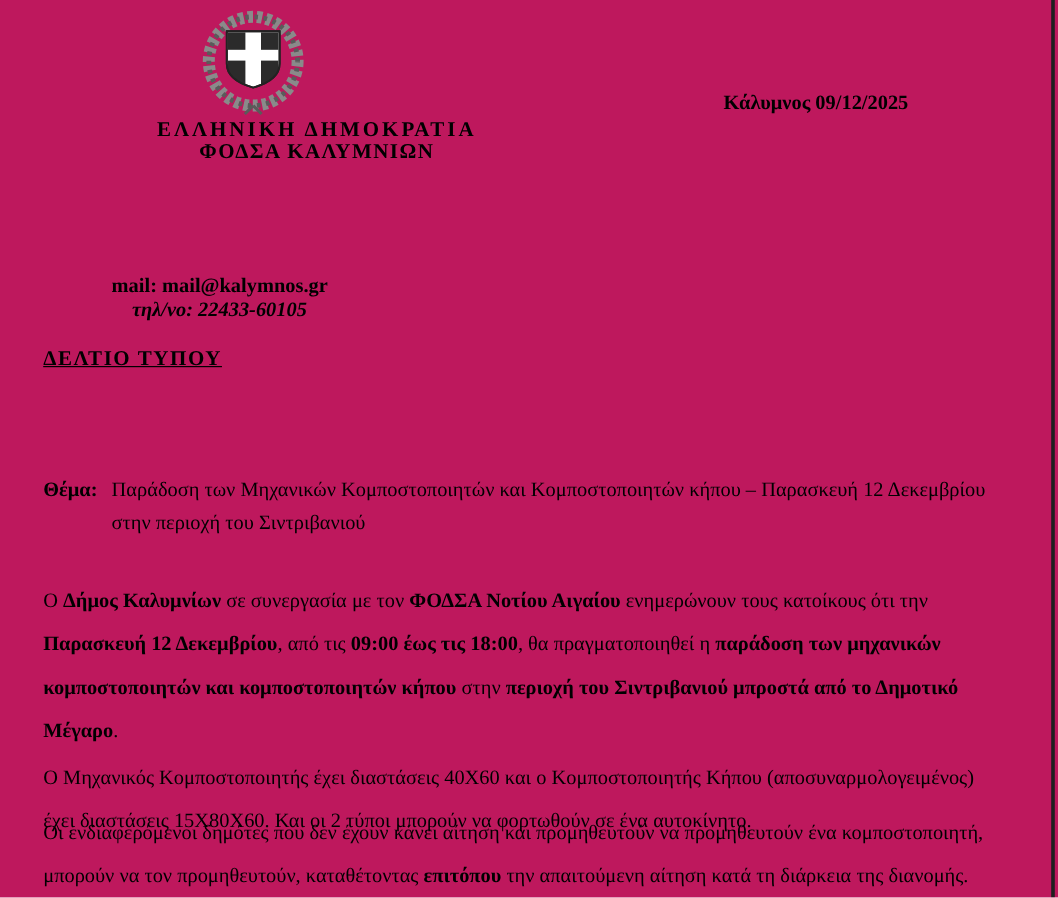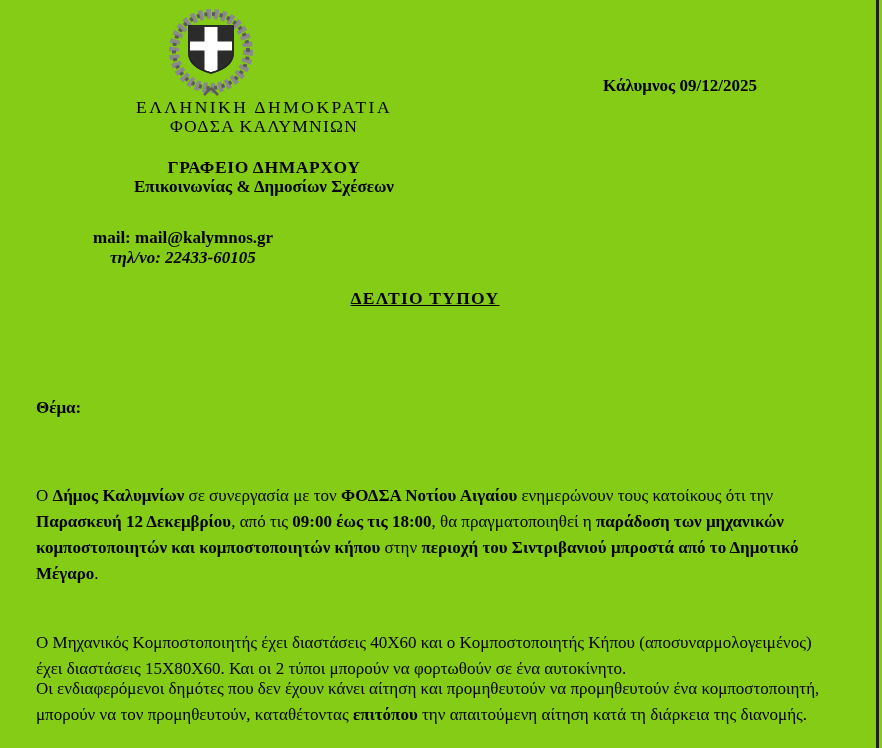--- a/index.html
+++ b/index.html
@@ -5,21 +5,21 @@
 <style>
   html, body {
     margin: 0;
     padding: 0;
     background: #ffffff;
   }
   .page {
     position: relative;
     width: 882px;
     height: 748px;
-    background: #84cc16;
+    background: #be185d;
     overflow: hidden;
     font-family: "Liberation Serif", "DejaVu Serif", serif;
     color: #000000;
   }
   .right-border {
     position: absolute;
     left: 876px;
     top: 0;
     width: 3px;
     height: 748px;
@@ -40,21 +40,21 @@
     font-size: 17px;
     font-weight: bold;
     white-space: nowrap;
   }
   .gov-block {
     position: absolute;
     left: 0;
     top: 97px;
     width: 528px;
     text-align: center;
-    font-weight: normal;
+    font-weight: bold;
   }
   .gov-republic {
     font-size: 17.5px;
     letter-spacing: 2.5px;
     line-height: 20px;
   }
   .gov-municipality {
     font-size: 17.5px;
     letter-spacing: 1.2px;
     line-height: 19px;
@@ -83,21 +83,20 @@
     font-weight: bold;
     font-size: 17px;
     line-height: 20px;
   }
   .phone-line { padding-left: 17px; font-style: italic; }
   .press-title {
     position: absolute;
     left: 36px;
     top: 288px;
     width: 778px;
-    text-align: center;
     font-size: 17.5px;
     font-weight: bold;
     letter-spacing: 1.3px;
     text-decoration: underline;
   }
   .subject-block {
     position: absolute;
     left: 36px;
     top: 394px;
     width: 790px;
@@ -112,21 +111,21 @@
     top: 0;
     font-weight: bold;
     font-family: Liberation Serif, serif;
   }
   .body-par {
     position: absolute;
     left: 36px;
     width: 806px;
     margin: 0;
     font-size: 17px;
-    line-height: 26px;
+    line-height: 36px;
   }
   .par-1 { top: 483px; }
   .par-2 { top: 630px; }
   .par-3 { top: 676px; }
   .body-par b, .subject-block b { font-weight: bold; }
 </style>
 </head>
 <body>
 
 <div class="page">
@@ -152,33 +151,30 @@
     </svg>
   </div>
 
   <div class="date-line">Κάλυμνος 09/12/2025</div>
 
   <div class="gov-block">
     <div class="gov-republic">ΕΛΛΗΝΙΚΗ ΔΗΜΟΚΡΑΤΙΑ</div>
     <div class="gov-municipality">ΦΟΔΣΑ ΚΑΛΥΜΝΙΩΝ</div>
   </div>
 
-  <div class="office-block">
-    <div class="office-title">ΓΡΑΦΕΙΟ ΔΗΜΑΡΧΟΥ</div>
-    <div class="office-dept">Επικοινωνίας &amp; Δημοσίων Σχέσεων</div>
-  </div>
 
   <div class="contact-block">
     <div class="email-line">mail: mail@kalymnos.gr</div>
     <div class="phone-line">τηλ/νο: 22433-60105</div>
   </div>
 
   <div class="press-title">ΔΕΛΤΙΟ ΤΥΠΟΥ</div>
 
   <div class="subject-block">
     <span class="subject-label">Θέμα:</span>
+    <span class="subject-text">Παράδοση των Μηχανικών Κομποστοποιητών και Κομποστοποιητών κήπου – Παρασκευή 12 Δεκεμβρίου στην περιοχή του Σιντριβανιού</span>
   </div>
 
   <p class="body-par par-1"><span>Ο </span><b>Δήμος Καλυμνίων</b><span> σε συνεργασία με τον </span><b>ΦΟΔΣΑ Νοτίου Αιγαίου</b><span> ενημερώνουν τους κατοίκους ότι την </span><b>Παρασκευή 12 Δεκεμβρίου</b><span>, από τις </span><b>09:00 έως τις 18:00</b><span>, θα πραγματοποιηθεί η </span><b>παράδοση των μηχανικών κομποστοποιητών και κομποστοποιητών κήπου</b><span> στην </span><b>περιοχή του Σιντριβανιού μπροστά από το Δημοτικό Μέγαρο</b><span>.</span></p>
   <p class="body-par par-2"><span>Ο Μηχανικός Κομποστοποιητής έχει διαστάσεις 40Χ60 και ο Κομποστοποιητής Κήπου (αποσυναρμολογειμένος) έχει διαστάσεις 15Χ80Χ60.  Και οι 2 τύποι μπορούν να φορτωθούν σε ένα αυτοκίνητο.</span></p>
   <p class="body-par par-3"><span>Οι ενδιαφερόμενοι δημότες που δεν έχουν κάνει αίτηση και προμηθευτούν να προμηθευτούν ένα κομποστοποιητή, μπορούν να τον προμηθευτούν, καταθέτοντας </span><b>επιτόπου</b><span> την απαιτούμενη αίτηση κατά τη διάρκεια της διανομής.</span></p>
 
 </div>
 
 </body></html>

